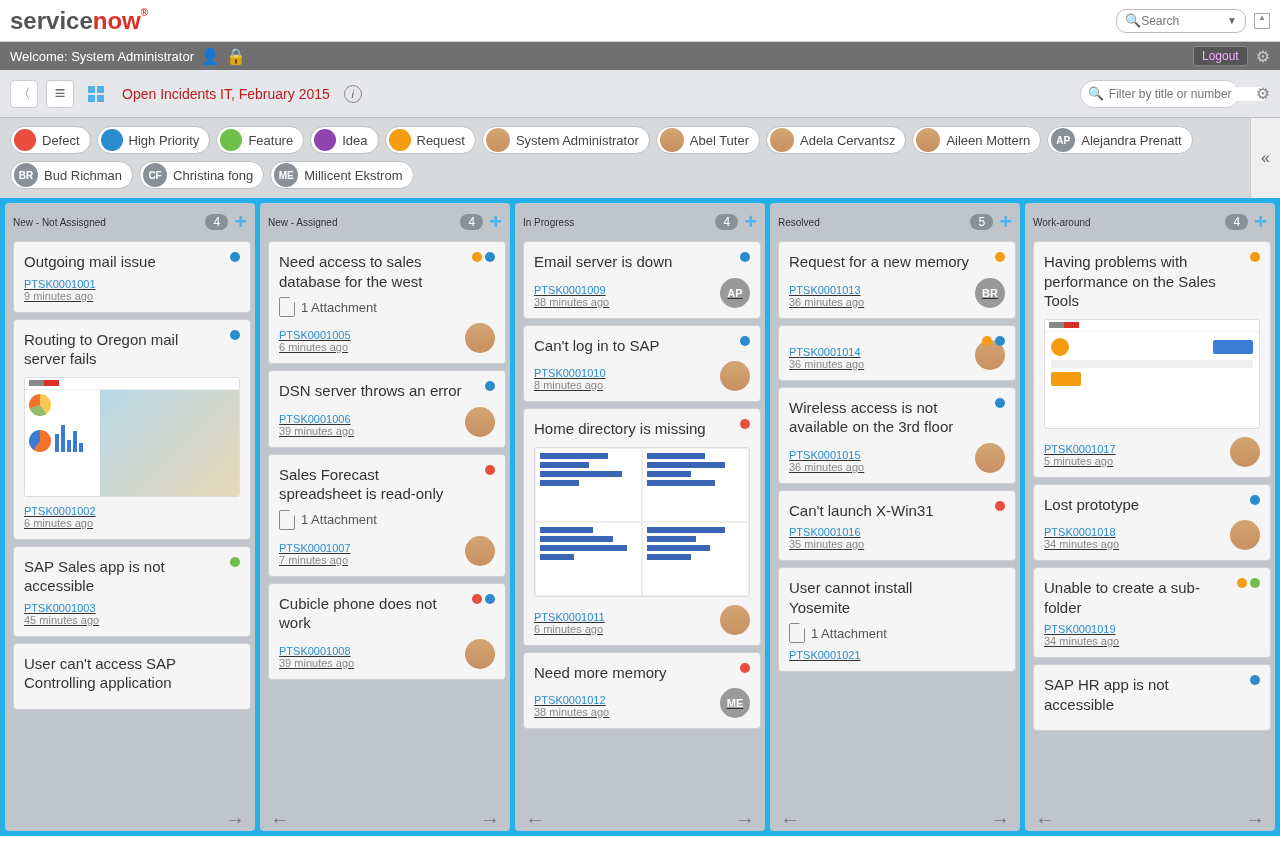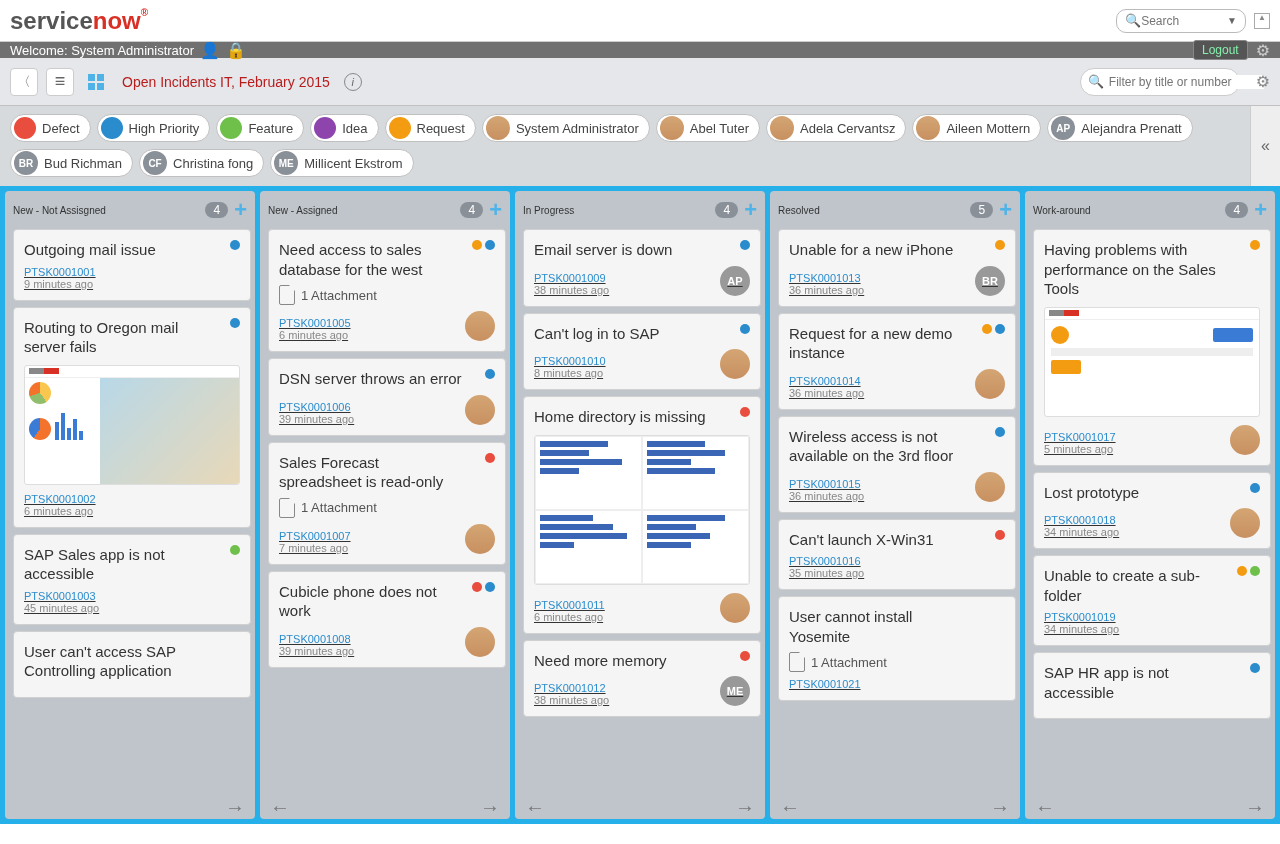--- a/index.html
+++ b/index.html
@@ -8,23 +8,23 @@
 .logo-service { font-size: 24px; font-weight: bold; color: #555; }
 .logo-now { color: #d93025; font-weight: bold; }
 .logo-r { color: #d93025; font-size: 10px; vertical-align: top; }
 .topbar-right { margin-left: auto; display: flex; align-items: center; gap: 8px; }
 .search-global { position: relative; border: 1px solid #bbb; border-radius: 10px; height: 24px; width: 130px; display: flex; align-items: center; padding: 0 8px; }
 .search-global input { border: none; outline: none; font-size: 12px; color: #888; flex: 1; width: 70px; }
 .search-icon-sm { color: #888; font-size: 13px; }
 .caret-down { color: #666; font-size: 10px; }
 .box-icon { border: 1px solid #aaa; width: 16px; height: 16px; display: inline-block; position: relative; }
 .box-icon::after { content: '▲'; font-size: 8px; position: absolute; top: -1px; left: 3px; color: #888; }
-.welcomebar { height: 16px; background: #707070; color: #fff; display: flex; align-items: center; padding: 0 10px; font-size: 13px; }
+.welcomebar { height: 28px; background: #707070; color: #fff; display: flex; align-items: center; padding: 0 10px; font-size: 13px; }
 .welcomebar-right { margin-left: auto; display: flex; align-items: center; gap: 8px; }
-.logout-btn { background: #555; border: 1px solid #888; color: #86efac; padding: 2px 8px; border-radius: 3px; font-size: 12px; }
+.logout-btn { background: #555; border: 1px solid #888; color: #f0abfc; padding: 2px 8px; border-radius: 3px; font-size: 12px; }
 .gear-icon { color: #ccc; font-size: 16px; cursor: pointer; }
 .person-icon, .lock-icon { color: #ccc; font-size: 16px; margin-left: 6px; }
 .toolbar { height: 48px; background: #e5e7eb; border-bottom: 1px solid #c0c0c0; display: flex; align-items: center; padding: 0 10px; gap: 8px; }
 .tb-btn { background: #fff; border: 1px solid #ccc; border-radius: 4px; height: 28px; min-width: 28px; display: flex; align-items: center; justify-content: center; color: #666; cursor: pointer; }
 .grid-icon { display: grid; grid-template-columns: repeat(2, 7px); grid-template-rows: repeat(2, 7px); gap: 2px; }
 .grid-icon div { background: #4fb3e8; }
 .list-icon::before { content: '≡'; font-size: 18px; }
 .tb-title { font-size: 14px; color: #b91c1c; margin-left: 4px; }
 .info-icon { border: 1px solid #888; border-radius: 50%; width: 18px; height: 18px; display: inline-flex; align-items: center; justify-content: center; font-size: 11px; color: #666; margin-left: 6px; font-style: italic; }
 .filter-box { margin-left: auto; background: #fff; border: 1px solid #ccc; border-radius: 14px; height: 28px; width: 160px; display: flex; align-items: center; padding: 0 8px; gap: 4px; }
@@ -451,36 +451,35 @@
     <div class="lane-header">
       <span class="lane-title">Resolved</span>
       <span class="lane-count">5</span>
       <span class="lane-add">+</span>
     </div>
     <div class="lane-body">
         <div class="card">
       <div class="card-dots">
             <span style="background:#f39c12"></span>
           </div>
-      <div class="card-title">Unable for a new iPhone</div>
+      <div class="card-title">Request for a new memory</div>
 
       <div class="card-meta">
         <div>
           <div class="card-id">PTSK0001013</div>
           <div class="card-time">36 minutes ago</div>
         </div>
         <div class="card-avatar">BR</div>
       </div>
     </div>
         <div class="card">
       <div class="card-dots">
             <span style="background:#f39c12"></span>
             <span style="background:#2a8ccc"></span>
           </div>
-      <div class="card-title">Request for a new demo instance</div>
 
       <div class="card-meta">
         <div>
           <div class="card-id">PTSK0001014</div>
           <div class="card-time">36 minutes ago</div>
         </div>
         <div class="card-avatar" style="background:linear-gradient(#d4a574,#c89060)"></div>
       </div>
     </div>
         <div class="card">

